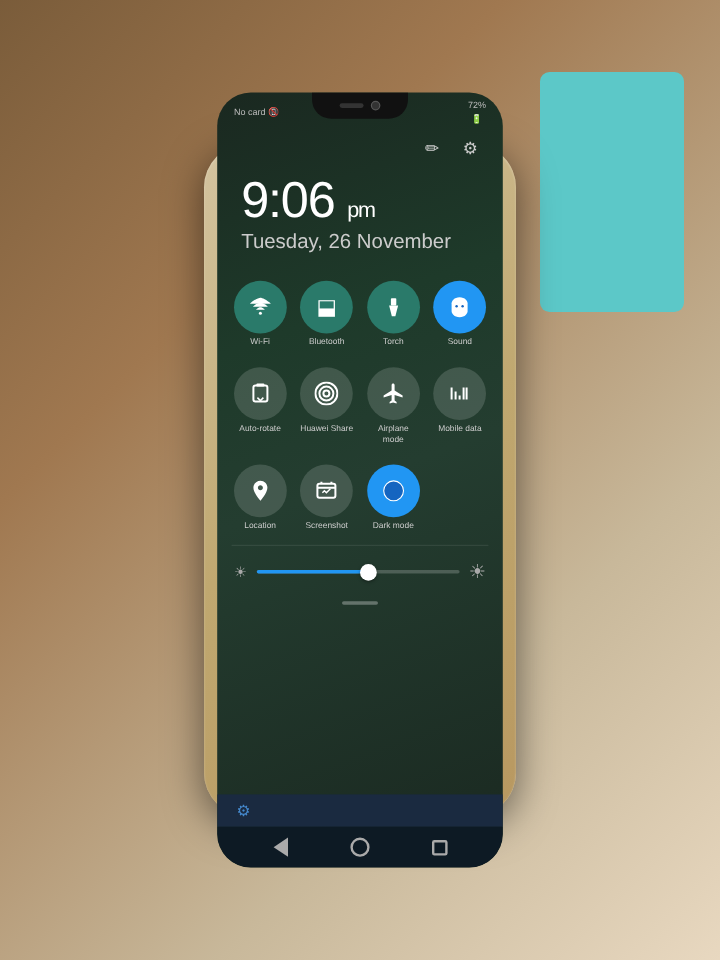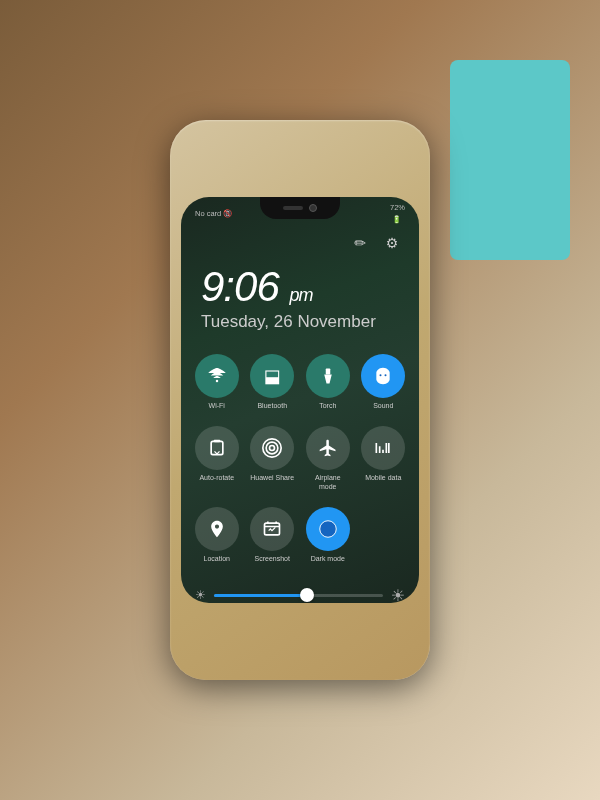--- a/index.html
+++ b/index.html
@@ -41,21 +41,21 @@
       background: linear-gradient(145deg, #d4c4a0, #c0a870, #b89860);
       border-radius: 36px;
       display: flex;
       align-items: center;
       justify-content: center;
       box-shadow: 0 8px 32px rgba(0,0,0,0.5), inset 0 1px 2px rgba(255,255,255,0.3);
     }
 
     .phone-screen {
       width: 238px;
-      height: 406px;
+      height: 646px;
       background: linear-gradient(160deg, #1a2820 0%, #1e3a2a 30%, #243d30 50%, #1a2820 100%);
       border-radius: 28px;
       overflow: hidden;
       position: relative;
       display: flex;
       flex-direction: column;
     }
 
     
     .status-bar {
@@ -139,21 +139,20 @@
     .time-section {
       padding: 8px 20px 14px;
     }
 
     .time-display {
       font-size: 42px;
       font-weight: 200;
       color: #ffffff;
       line-height: 1;
       letter-spacing: -1px;
-      font-style: italic;
     }
 
     .time-ampm {
       font-size: 18px;
       font-weight: 300;
     }
 
     .date-display {
       font-size: 17px;
       color: #cccccc;

